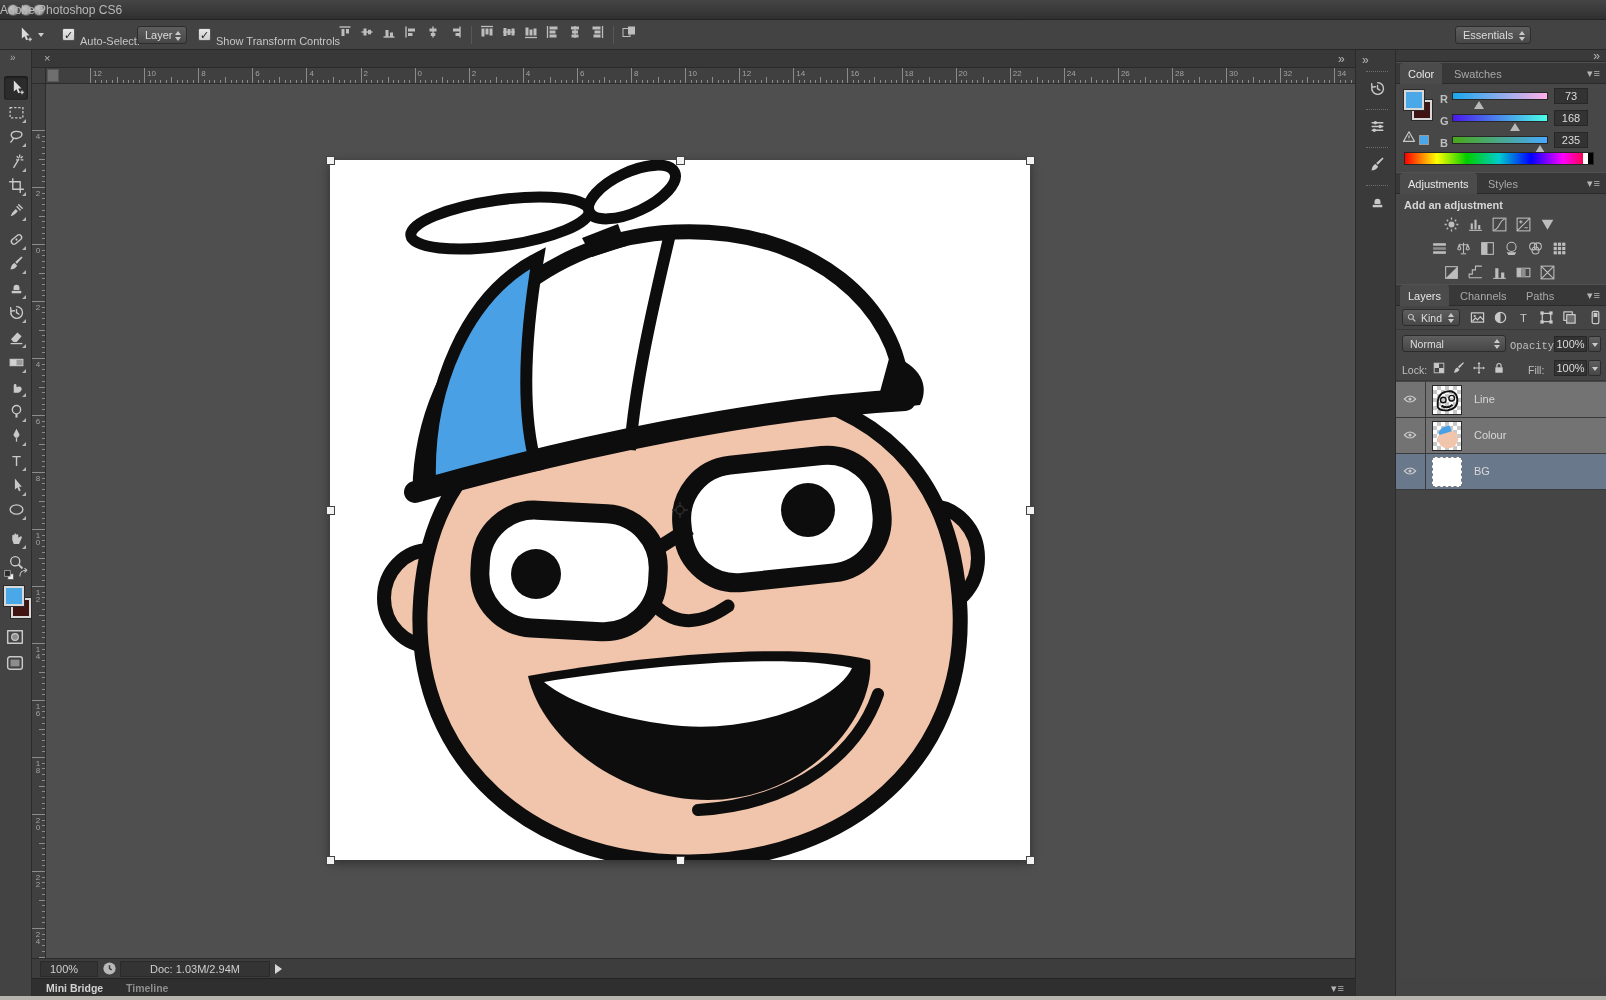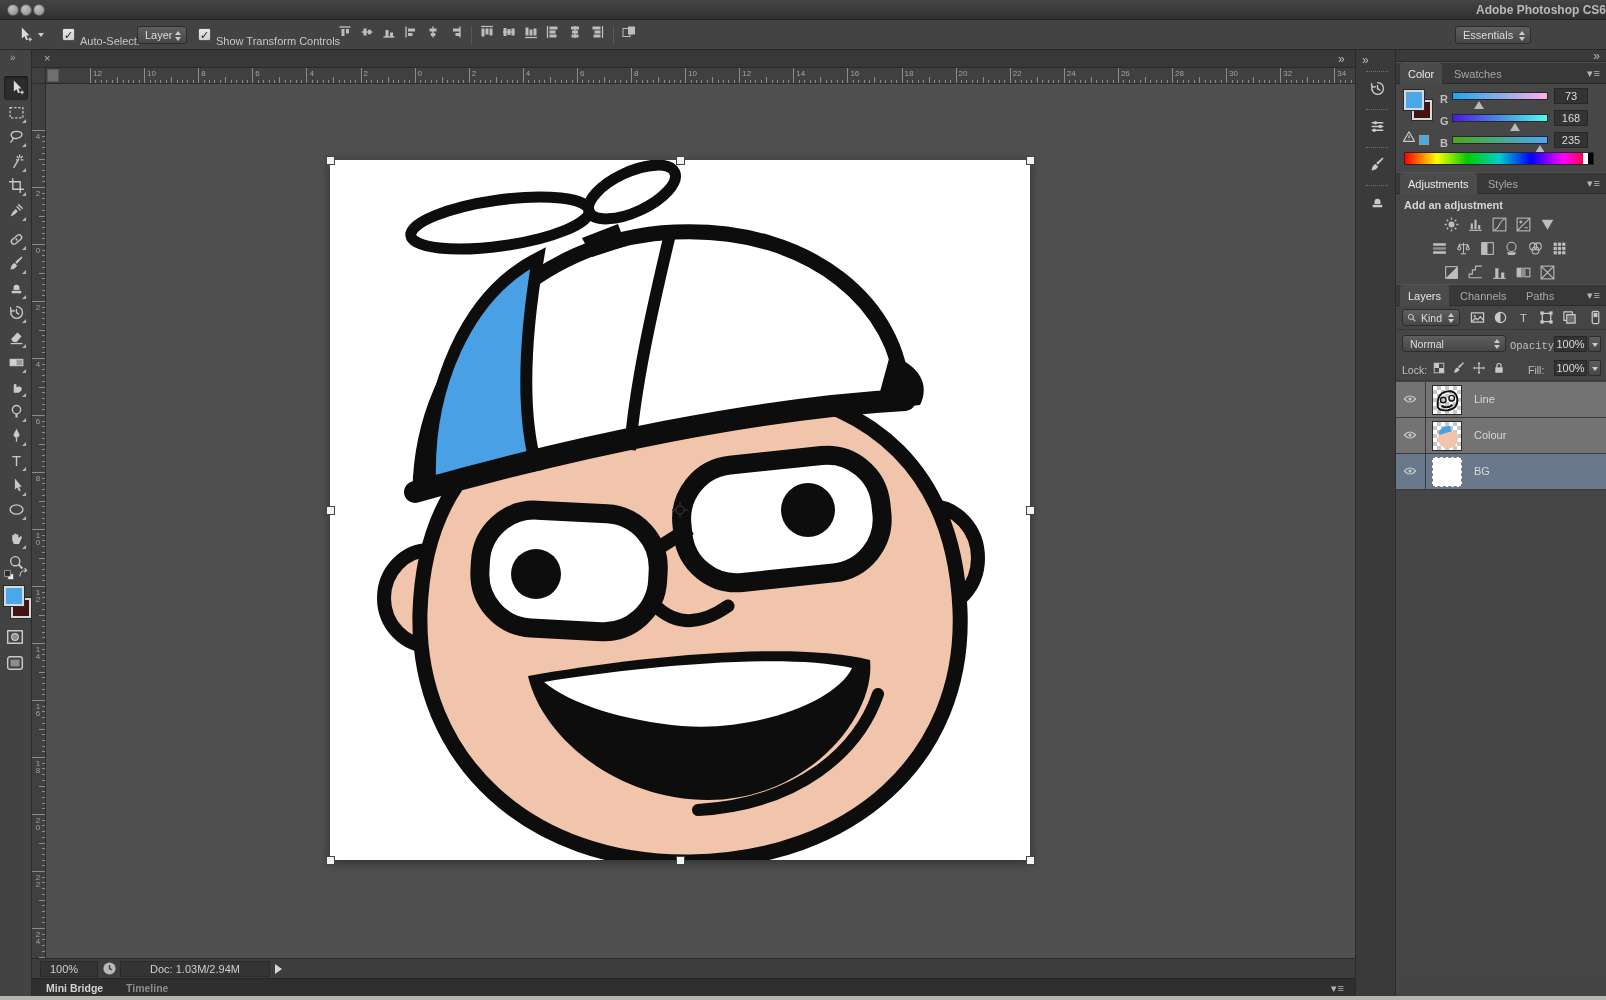--- a/index.html
+++ b/index.html
@@ -2,21 +2,21 @@
 <html><head>
 <meta charset="utf-8">
 <style>
   html,body{margin:0;padding:0;background:#b5b5ae;}
   *{box-sizing:border-box;font-family:"Liberation Sans",sans-serif;}
   #app{position:relative;width:1606px;height:1000px;overflow:hidden;background:#4f4f4f;}
   .abs{position:absolute;}
   
   #titlebar{left:0;top:0;width:1606px;height:20px;background:linear-gradient(#454545,#303030);border-bottom:1px solid #222;}
   .light{position:absolute;top:4px;width:12px;height:12px;border-radius:50%;background:radial-gradient(circle at 35% 30%,#c2c2c2,#8a8a8a);border:1px solid #5a5a5a;}
-  #wintitle{left:0;top:3px;width:100%;text-align:right;font-size:12px;color:#b9b9b9;font-weight:bold;}
+  #wintitle{left:0;top:3px;width:100%;text-align:left;font-size:12px;color:#b9b9b9;}
   
   #optionsbar{left:0;top:20px;width:1606px;height:30px;background:#434343;border-bottom:1px solid #282828;}
   .optlabel{position:absolute;font-size:11px;color:#c6c6c6;line-height:12px;}
   .checkbox{position:absolute;width:13px;height:13px;background:linear-gradient(#e8e8e8,#cfcfcf);border:1px solid #555;border-radius:2px;color:#222;font-size:11px;line-height:12px;text-align:center;}
   .dropdown{position:absolute;height:18px;background:linear-gradient(#5e5e5e,#474747);border:1px solid #2c2c2c;border-radius:3px;color:#ddd;font-size:11px;line-height:16px;padding:0 16px 0 7px;}
   .dd-ud{position:absolute;right:4px;top:4px;width:7px;}
   .dd-ud i{display:block;width:0;height:0;border-left:3.5px solid transparent;border-right:3.5px solid transparent;}
   .dd-ud .u{border-bottom:4px solid #c9c9c9;margin-bottom:2px;}
   .dd-ud .d{border-top:4px solid #c9c9c9;}
   .alignbtn{position:absolute;top:4px;width:20px;height:22px;}

